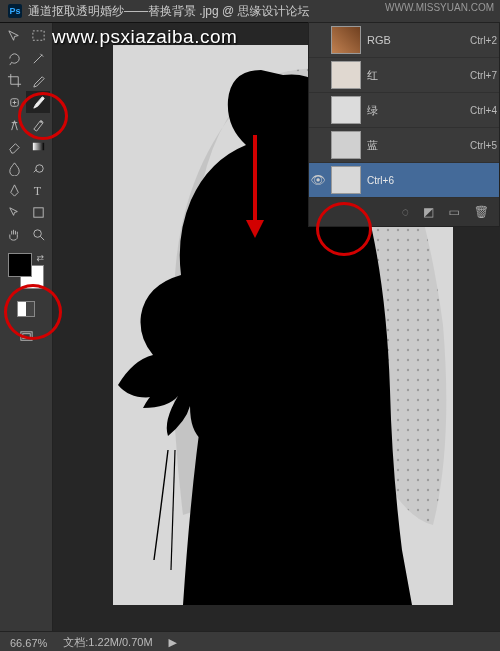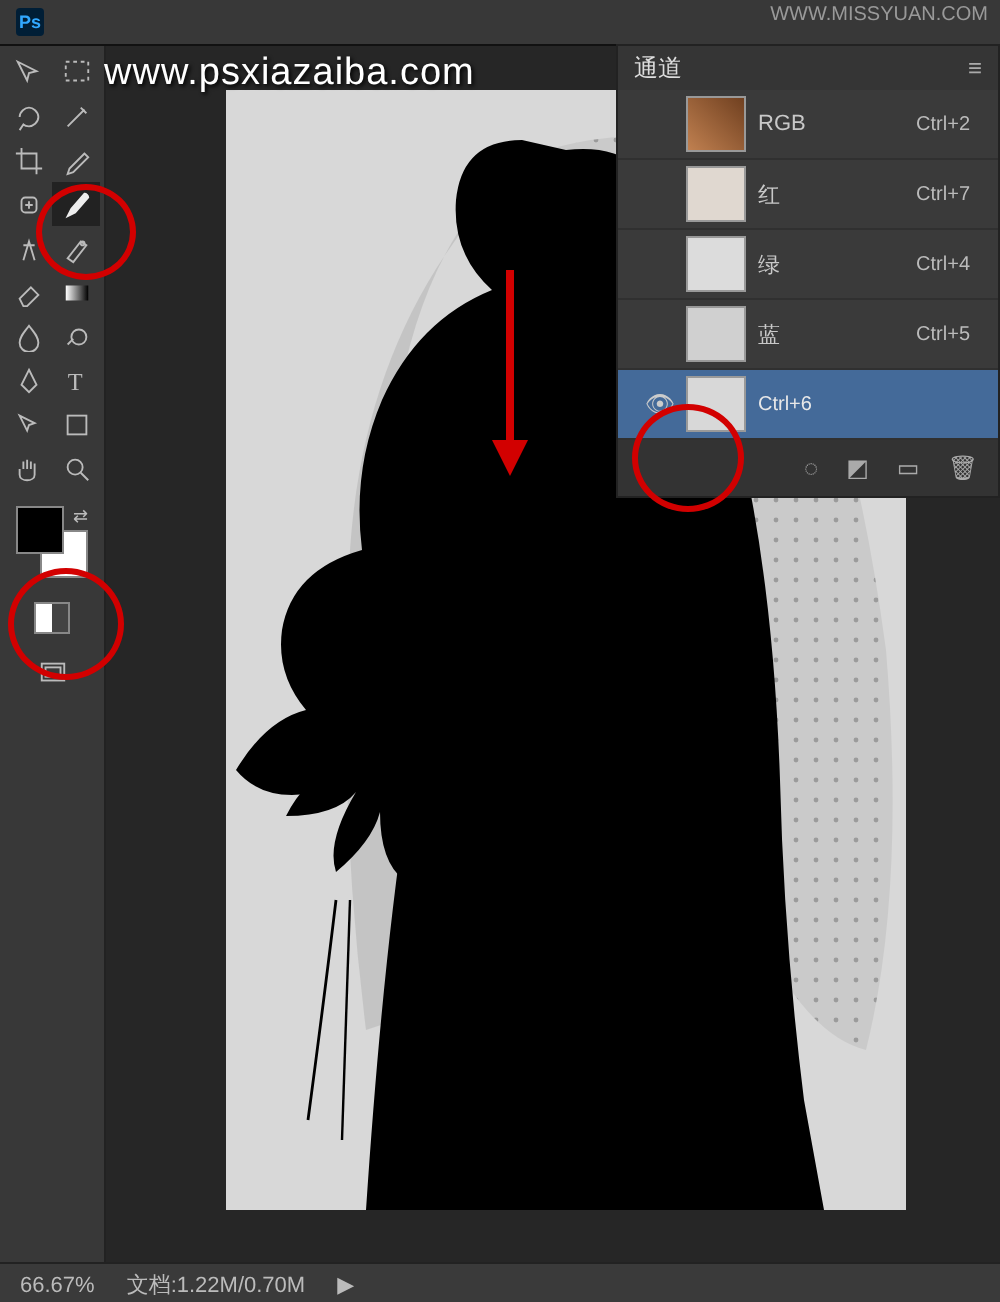--- a/index.html
+++ b/index.html
@@ -26,41 +26,42 @@
 
   .canvas-area{flex:1;background:#262626;position:relative;display:flex;align-items:flex-start;justify-content:center;padding-top:22px}
   .canvas{width:340px;height:560px;background:#d8d8d8;position:relative;overflow:hidden;margin-left:12px}
   .silhouette{position:absolute;inset:0}
   .silhouette svg{width:100%;height:100%}
 
   .channels{position:absolute;top:22px;right:0;width:190px;background:#3a3a3a;border:1px solid #222;z-index:40}
   .ch-head{height:22px;background:#353535;display:flex;align-items:center;padding:0 8px;font-size:12px;color:#ddd;justify-content:space-between}
   .ch-tab{display:flex;align-items:center;gap:4px}
   .ch-menu{color:#aaa;cursor:pointer}
-  .ch-row{height:34px;display:flex;align-items:center;padding:0 14px;gap:6px;border-bottom:1px solid #303030;cursor:pointer}
+  .ch-row{height:34px;display:flex;align-items:center;padding:0 2px;gap:6px;border-bottom:1px solid #303030;cursor:pointer}
   .ch-row.sel{background:#446a99;color:#fff}
   .eye{width:14px;height:14px;color:#ccc;display:flex;align-items:center;justify-content:center;font-size:12px}
   .thumb{width:28px;height:26px;border:1px solid #999;background:#bbb;flex-shrink:0;background-size:cover;overflow:hidden}
   .thumb-inner{width:100%;height:100%}
   .ch-label{flex:1;font-size:11px}
   .ch-short{font-size:10px;color:#bbb}
   .ch-row.sel .ch-short{color:#e8e8e8}
   .ch-foot{height:28px;background:#333;display:flex;align-items:center;justify-content:flex-end;gap:14px;padding:0 10px}
   .ch-foot span{color:#aaa;cursor:pointer;font-size:12px}
 
   .statusbar{height:21px;background:#3a3a3a;border-top:1px solid #222;display:flex;align-items:center;padding:0 10px;gap:16px;font-size:11px;color:#bbb}
 
   .red-circle{position:absolute;border:3px solid #d20000;border-radius:50%;pointer-events:none;z-index:55}
   .red-arrow{position:absolute;z-index:55;pointer-events:none}
 </style>
 </head>
 <body>
 
 <div class="titlebar">
   <div class="ps-logo">Ps</div>
+  <div class="title-text">通道抠取透明婚纱——替换背景 .jpg @ 思缘设计论坛</div>
 </div>
 
 <div class="corner-wm">WWW.MISSYUAN.COM</div>
 <div class="watermark">www.psxiazaiba.com</div>
 
 <div class="main">
 
   <div class="toolbar-col">
     <div class="tool-pair">
       <div class="tool">
@@ -240,24 +241,20 @@
           <path d="M60 335 q-20 8 -30 28 q25 0 35 -12 q-15 25 -10 40 q18 -15 22 -30 q0 25 12 34 q6 -22 2 -40 q18 12 28 8 q-10 -18 -26 -24 q22 -6 28 -20 q-22 -4 -36 6 q4 -20 -4 -30 q-14 12 -21 40 Z" fill="#000"></path>
           <path d="M55 405 q-6 50 -14 110" stroke="#000" stroke-width="1.4" fill="none"></path>
           <path d="M62 405 q-2 55 -4 120" stroke="#000" stroke-width="1.2" fill="none"></path>
         </svg>
       </div>
     </div>
   </div>
 </div>
 
 <div class="channels">
-  <div class="ch-head">
-    <span class="ch-tab">通道</span>
-    <span class="ch-menu">≡</span>
-  </div>
   <div id="ch-rows">
       <div class="ch-row">
         <div class="eye"></div>
         <div class="thumb">
           <div class="thumb-inner" style="background:linear-gradient(45deg,#c08050,#704020);"></div>
         </div>
         <div class="ch-label">RGB</div>
         <div class="ch-short">Ctrl+2</div>
       </div>
       <div class="ch-row">

